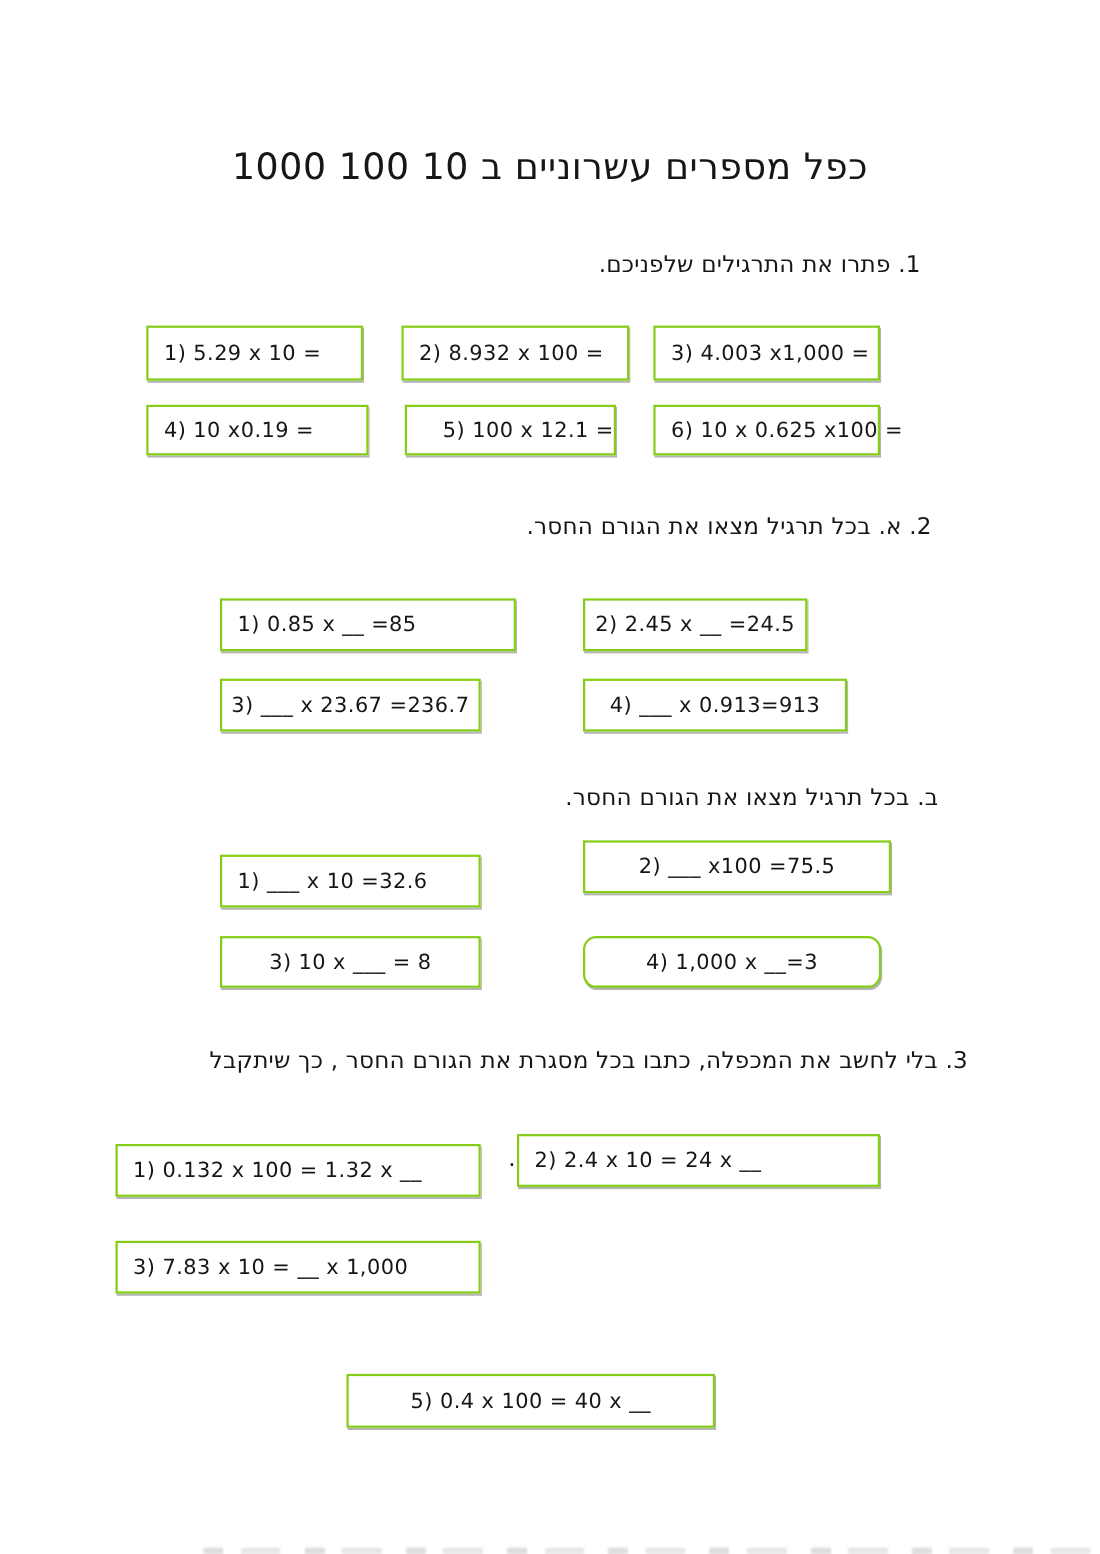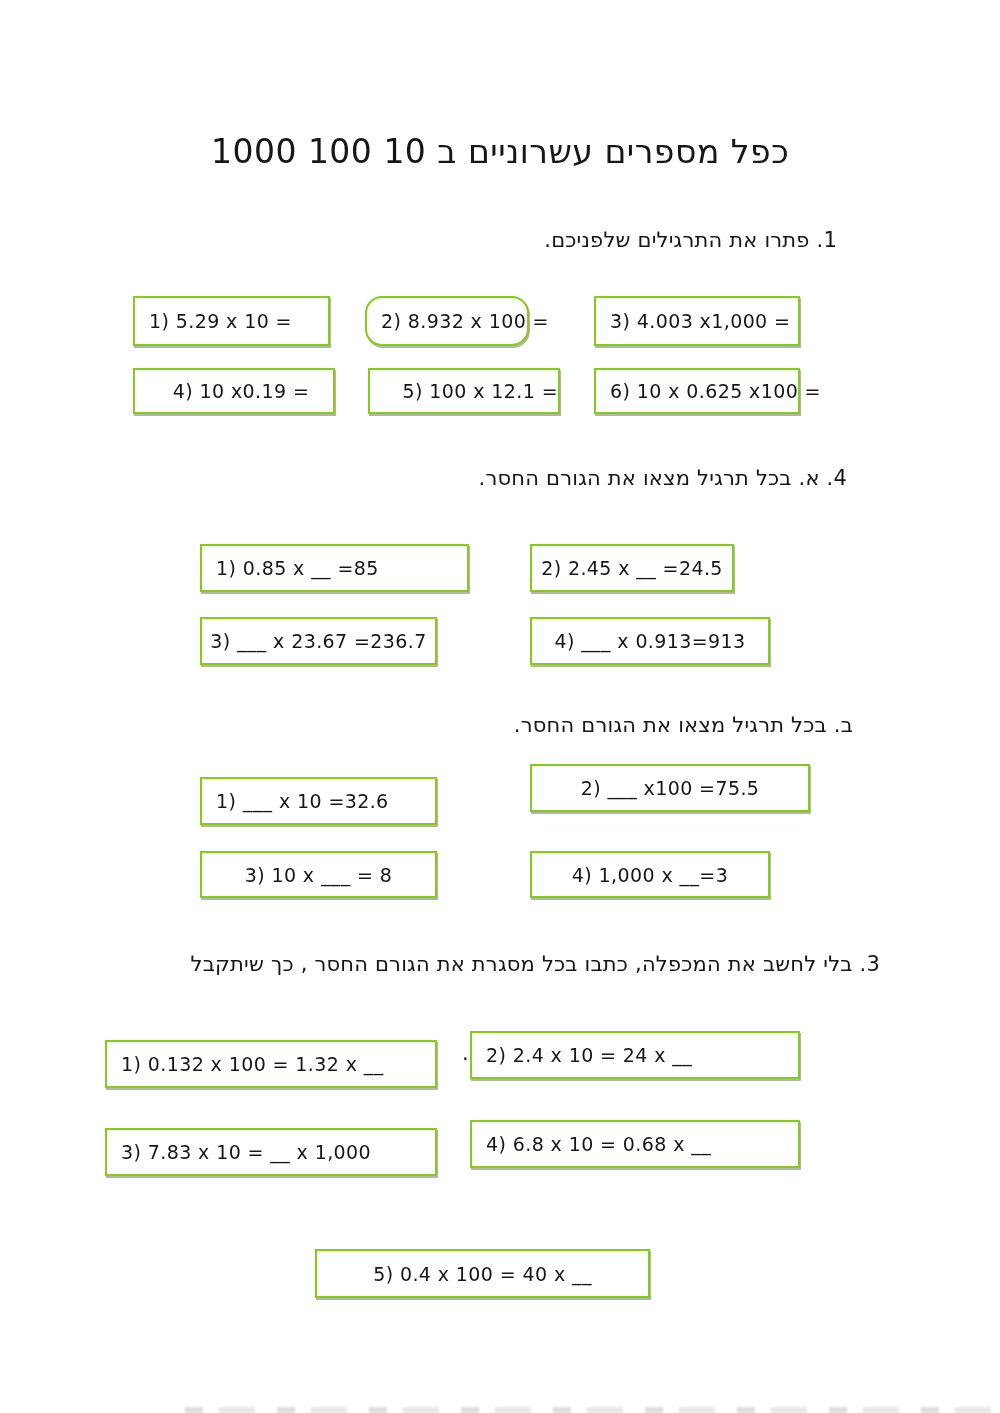--- a/index.html
+++ b/index.html
@@ -57,37 +57,37 @@
 
 <div class="page">
 
   <h1 class="title">כפל מספרים עשרוניים ב 10 100 1000</h1>
 
   <div class="sec-heading" style="top:228px;right:163px;">1. פתרו את התרגילים שלפניכם.</div>
 
   <div class="ex-box ex-left" style="left:133px;top:296px;width:197px;height:50px;">
     <span>1)  5.29  x 10 =</span>
   </div>
-  <div class="ex-box ex-left" style="left:365px;top:296px;width:164px;height:50px;border-radius:17px;">
+  <div class="ex-box ex-left" style="left:365px;top:296px;width:207px;height:50px;">
     <span>2) 8.932 x 100 =</span>
   </div>
   <div class="ex-box ex-left" style="left:594px;top:296px;width:206px;height:50px;">
     <span>3) 4.003 x1,000 =</span>
   </div>
-  <div class="ex-box ex-left" style="left:133px;top:368px;width:202px;height:46px;justify-content:center;">
+  <div class="ex-box ex-left" style="left:133px;top:368px;width:202px;height:46px;">
     <span>4)  10 x0.19 =</span>
   </div>
   <div class="ex-box ex-left" style="left:368px;top:368px;width:192px;height:46px;justify-content:flex-end;">
     <span>5)  100 x 12.1 =</span>
   </div>
   <div class="ex-box ex-left" style="left:594px;top:368px;width:206px;height:46px;">
     <span>6) 10 x 0.625 x100 =</span>
   </div>
 
-  <div class="sec-heading" style="top:466px;right:153px;">4. א. בכל תרגיל מצאו את הגורם החסר.</div>
+  <div class="sec-heading" style="top:466px;right:153px;">2. א. בכל תרגיל מצאו את הגורם החסר.</div>
 
   <div class="ex-box ex-left" style="left:200px;top:544px;width:269px;height:48px;">
     <span>1)  0.85 x __ =85</span>
   </div>
   <div class="ex-box ex-center" style="left:530px;top:544px;width:204px;height:48px;">
     <span>2)  2.45 x __ =24.5</span>
   </div>
   <div class="ex-box ex-center" style="left:200px;top:617px;width:237px;height:48px;">
     <span>3)  ___ x 23.67 =236.7</span>
   </div>
@@ -99,37 +99,34 @@
 
   <div class="ex-box ex-left" style="left:200px;top:777px;width:237px;height:48px;">
     <span>1)  ___ x 10 =32.6</span>
   </div>
   <div class="ex-box ex-center" style="left:530px;top:764px;width:280px;height:48px;text-align:right;">
     <span>2)  ___ x100 =75.5</span>
   </div>
   <div class="ex-box ex-center" style="left:200px;top:851px;width:237px;height:47px;">
     <span>3)  10 x ___ = 8</span>
   </div>
-  <div class="ex-box ex-center" style="left:530px;top:851px;width:240px;height:47px;">
+  <div class="ex-box ex-center" style="left:530px;top:851px;width:271px;height:47px;border-radius:12px;">
     <span>4)  1,000 x __=3</span>
   </div>
 
   <div class="sec-heading" style="top:952px;right:120px;">3. בלי לחשב את המכפלה, כתבו בכל מסגרת את הגורם החסר , כך שיתקבל</div>
   <div class="sec-heading" style="top:994px;left:462px;right:auto;margin-top:47px;">ביטוי נכון.</div>
 
   <div class="ex-box ex-left" style="left:105px;top:1040px;width:332px;height:48px;">
     <span>1)  0.132 x 100 = 1.32 x __</span>
   </div>
   <div class="ex-box ex-left" style="left:470px;top:1031px;width:330px;height:48px;">
     <span>2)  2.4 x 10 = 24 x __</span>
   </div>
   <div class="ex-box ex-left" style="left:105px;top:1128px;width:332px;height:48px;">
     <span>3)  7.83 x 10 = __ x 1,000</span>
   </div>
-  <div class="ex-box ex-left" style="left:470px;top:1120px;width:330px;height:48px;">
-    <span>4) 6.8 x 10 = 0.68 x __</span>
-  </div>
   <div class="ex-box ex-center" style="left:315px;top:1249px;width:335px;height:49px;">
     <span>5)  0.4 x 100 = 40 x __</span>
   </div>
 
   <div class="bottom-strip"></div>
 </div>
 
 </body></html>

